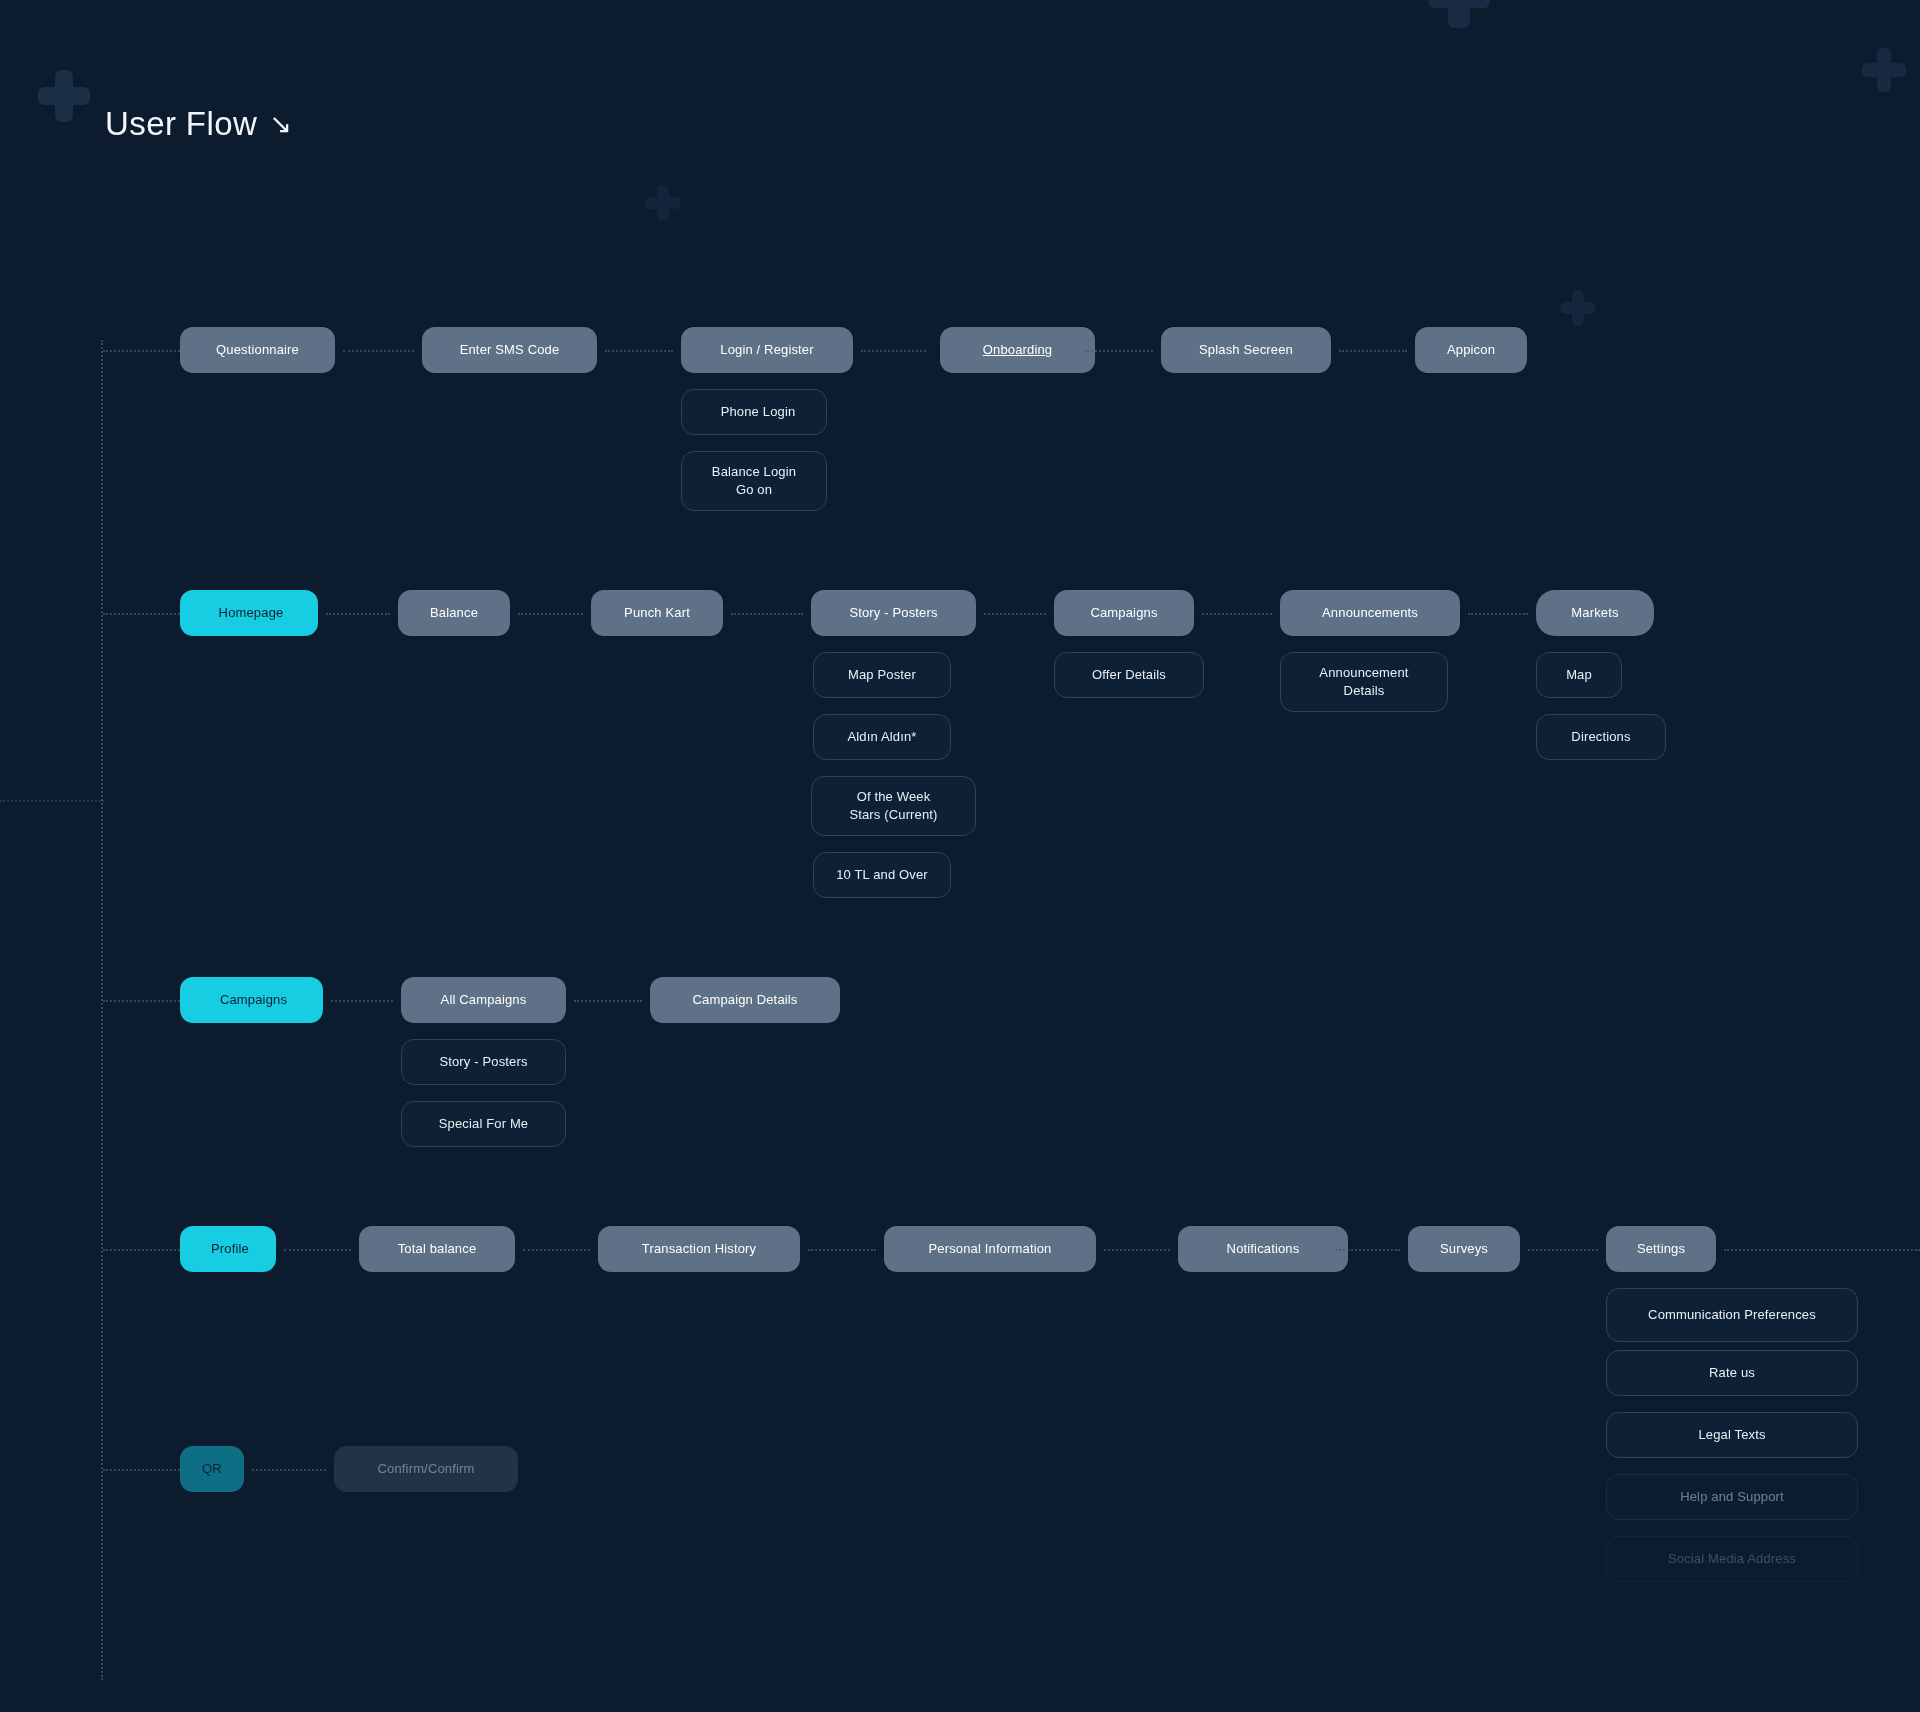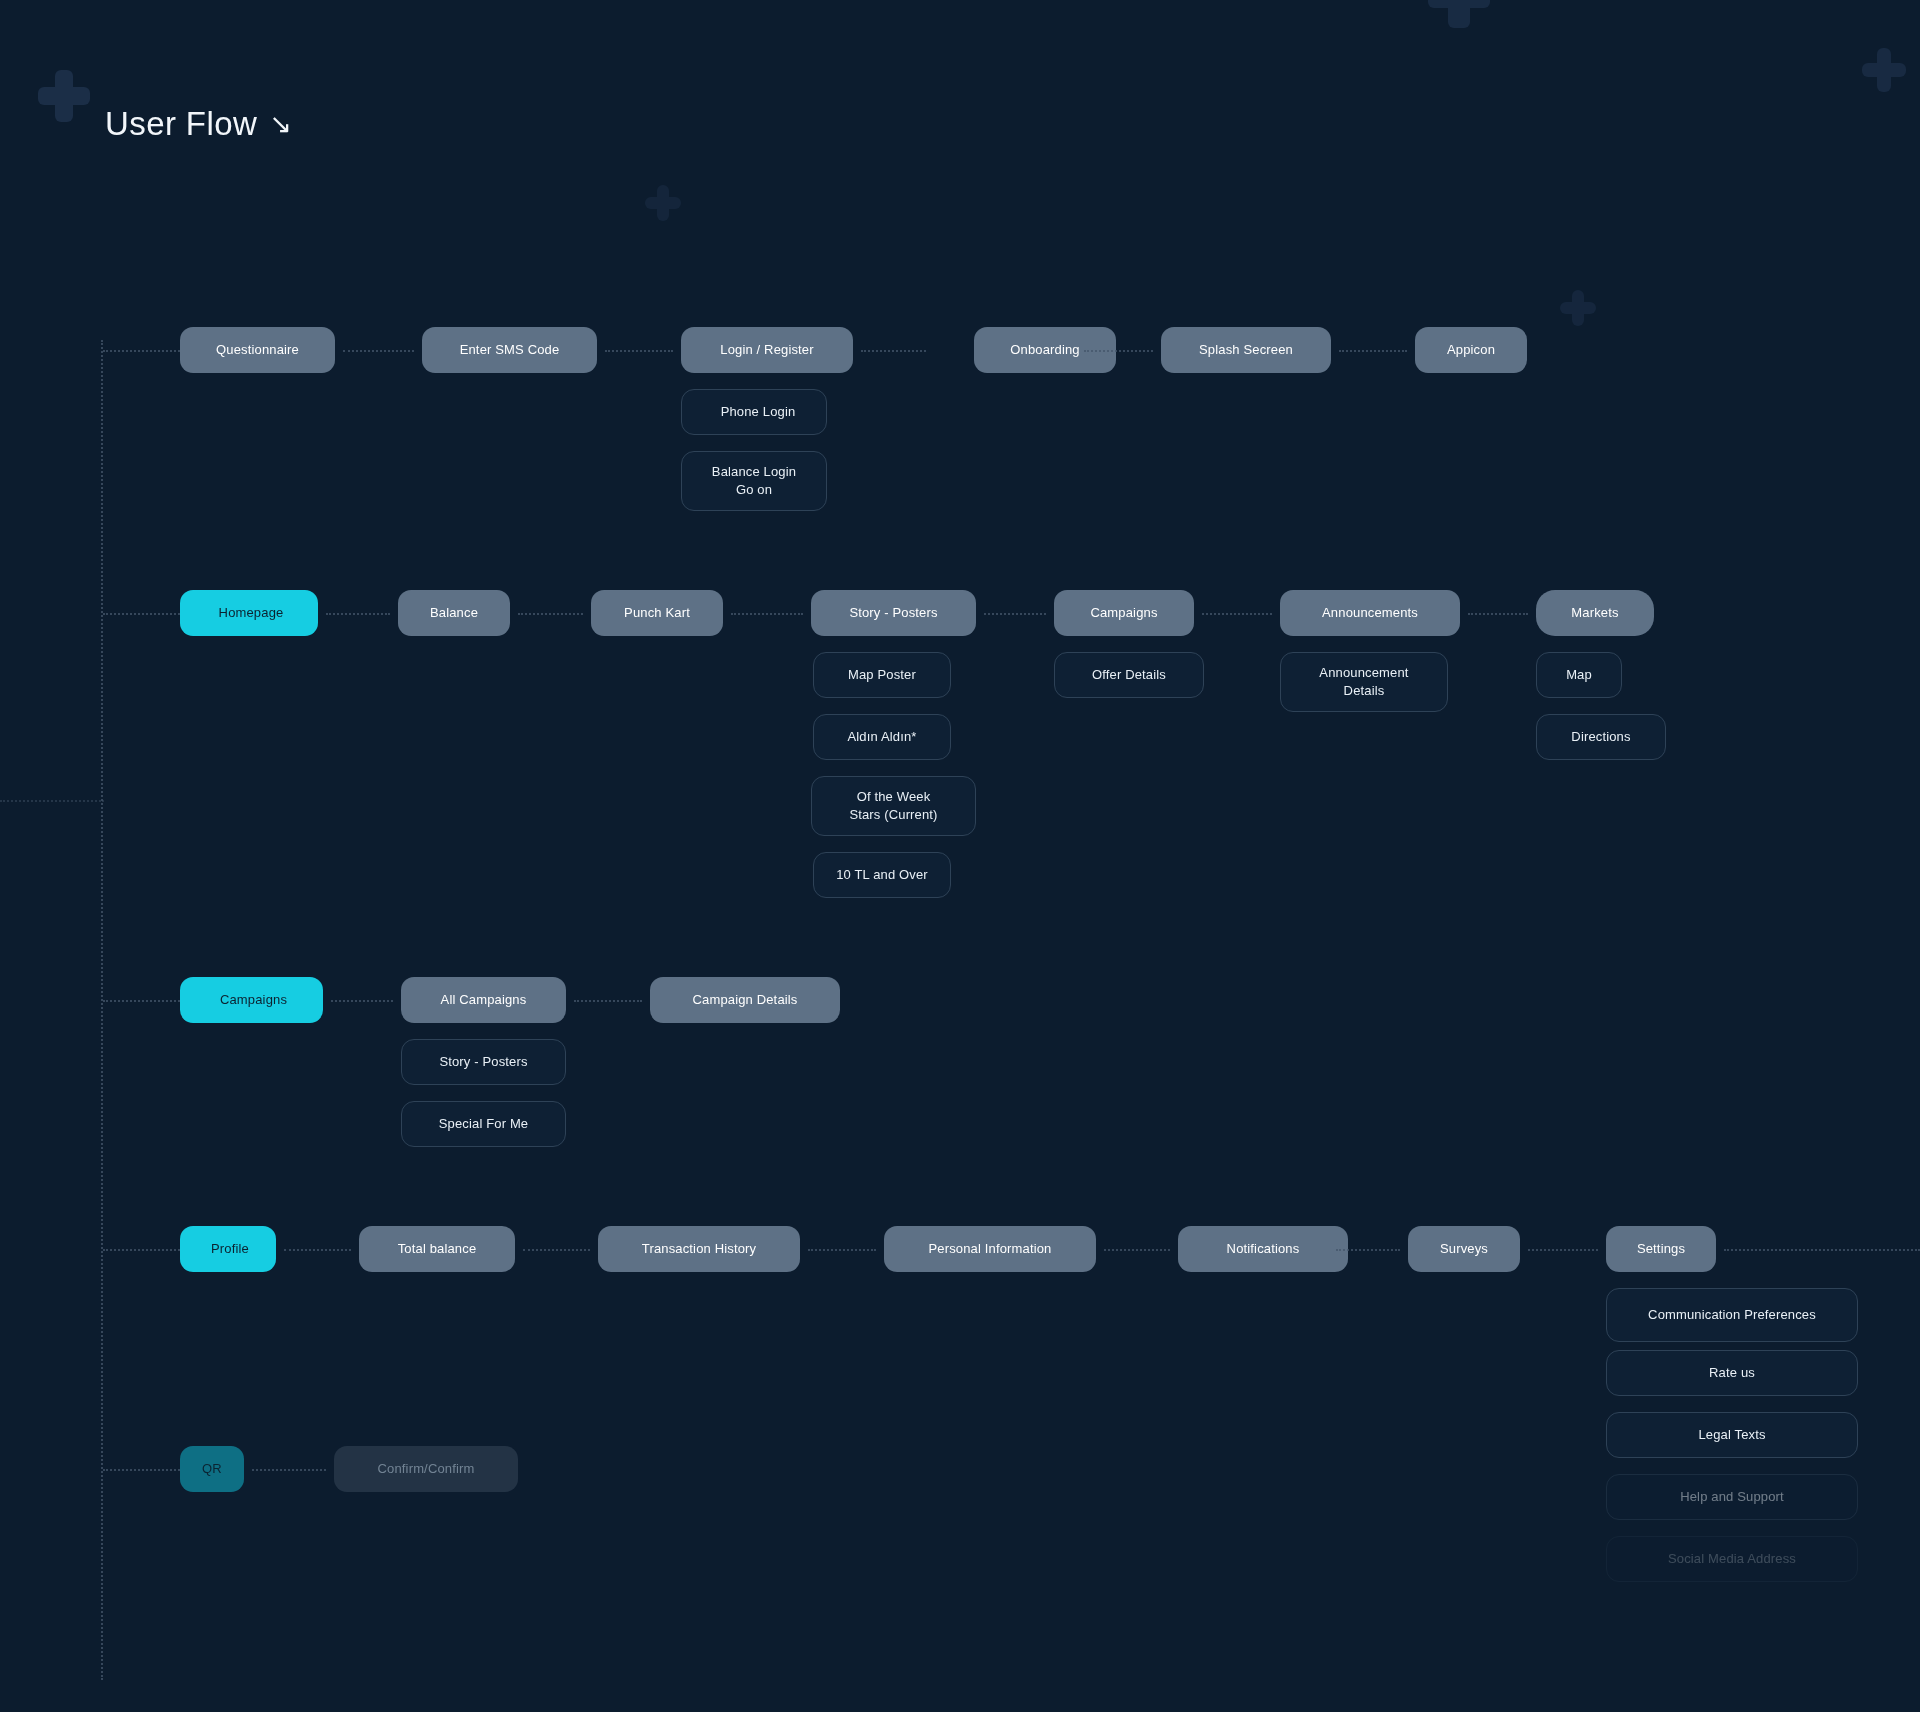--- a/index.html
+++ b/index.html
@@ -153,21 +153,21 @@
       <div class="hline" style="left: 103px; top: 350px; width: 77px;"></div>
       <div class="node primary" style="left: 180px; top: 327px; width: 155px; height: 46px;">Questionnaire</div>
       <div class="hline" style="left: 343px; top: 350px; width: 71px;"></div>
       <div class="node primary" style="left: 422px; top: 327px; width: 175px; height: 46px;">Enter SMS Code</div>
       <div class="hline" style="left: 605px; top: 350px; width: 68px;"></div>
       <div class="node primary" style="left: 681px; top: 327px; width: 172px; height: 46px;">Login / Register</div>
       <div class="hline" style="left: 861px; top: 350px; width: 65px;"></div>
       <div class="node outline" style="left: 681px; top: 389px; width: 146px; height: 46px; padding-left: 28px;">Phone Login</div>
       <div class="node outline" style="left: 681px; top: 451px; width: 146px; height: 60px;">Balance Login
 Go on</div>
-      <div class="node primary" style="left: 974px; top: 327px; width: 142px; height: 46px;">Onboarding</div>
+      <div class="node primary" style="left: 940px; top: 327px; width: 155px; height: 46px; text-decoration: underline;">Onboarding</div>
       <div class="hline" style="left: 1084px; top: 350px; width: 69px;"></div>
       <div class="node primary" style="left: 1161px; top: 327px; width: 170px; height: 46px;">Splash Secreen</div>
       <div class="hline" style="left: 1339px; top: 350px; width: 68px;"></div>
       <div class="node primary" style="left: 1415px; top: 327px; width: 112px; height: 46px;">Appicon</div>
       <div class="hline" style="left: 103px; top: 613px; width: 77px;"></div>
       <div class="node accent" style="left: 180px; top: 590px; width: 138px; height: 46px;">Homepage</div>
       <div class="hline" style="left: 326px; top: 613px; width: 64px;"></div>
       <div class="node primary" style="left: 398px; top: 590px; width: 112px; height: 46px;">Balance</div>
       <div class="hline" style="left: 518px; top: 613px; width: 65px;"></div>
       <div class="node primary" style="left: 591px; top: 590px; width: 132px; height: 46px;">Punch Kart</div>

